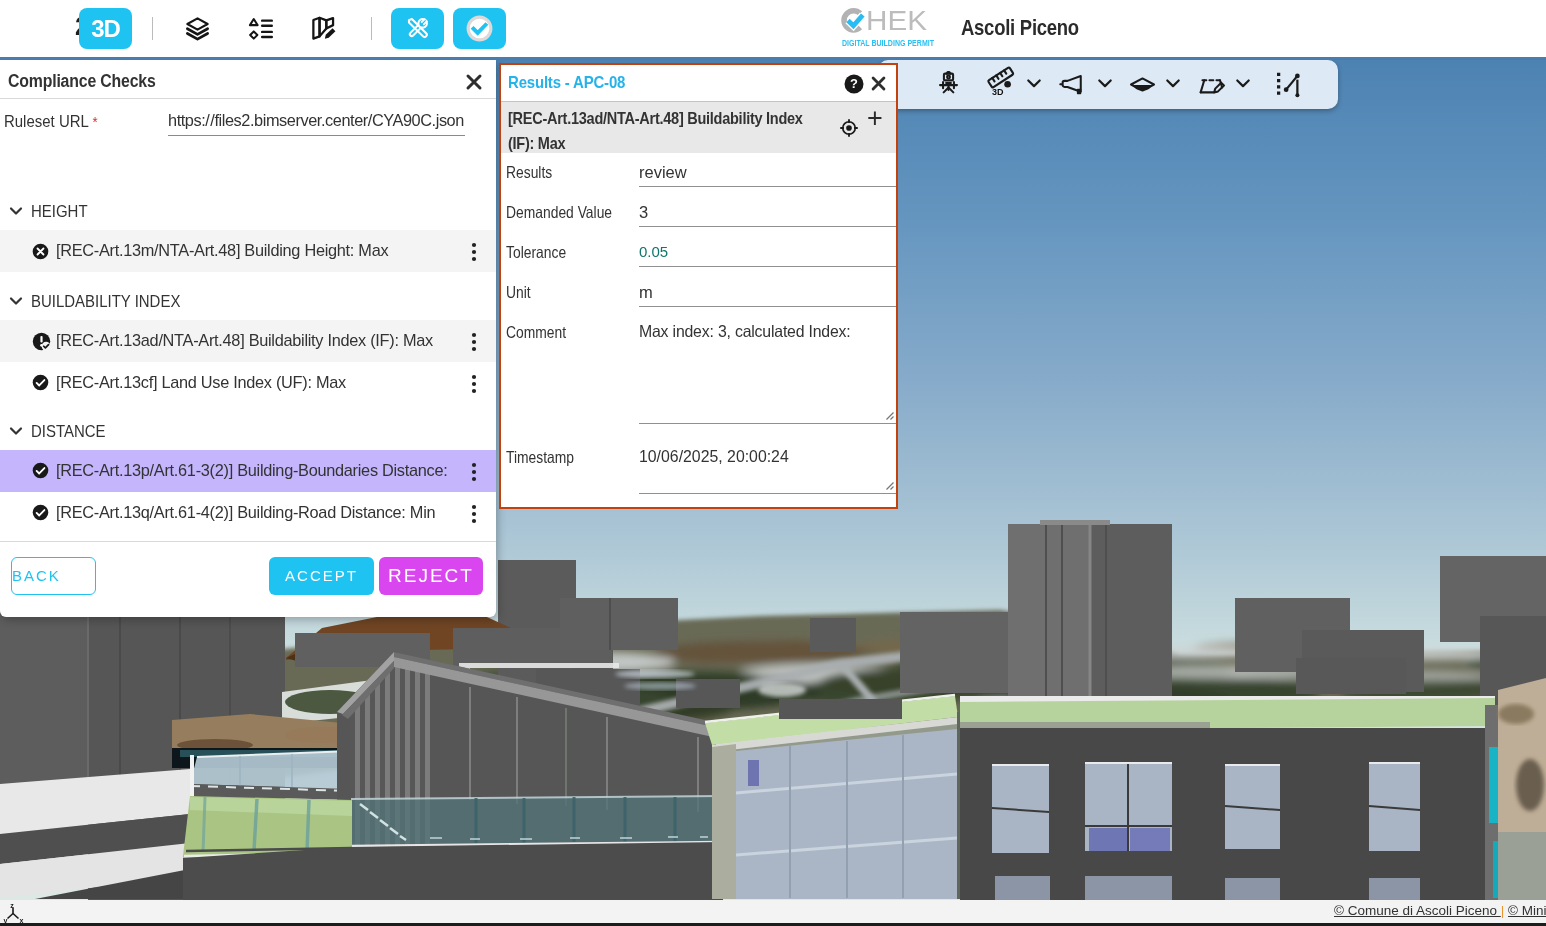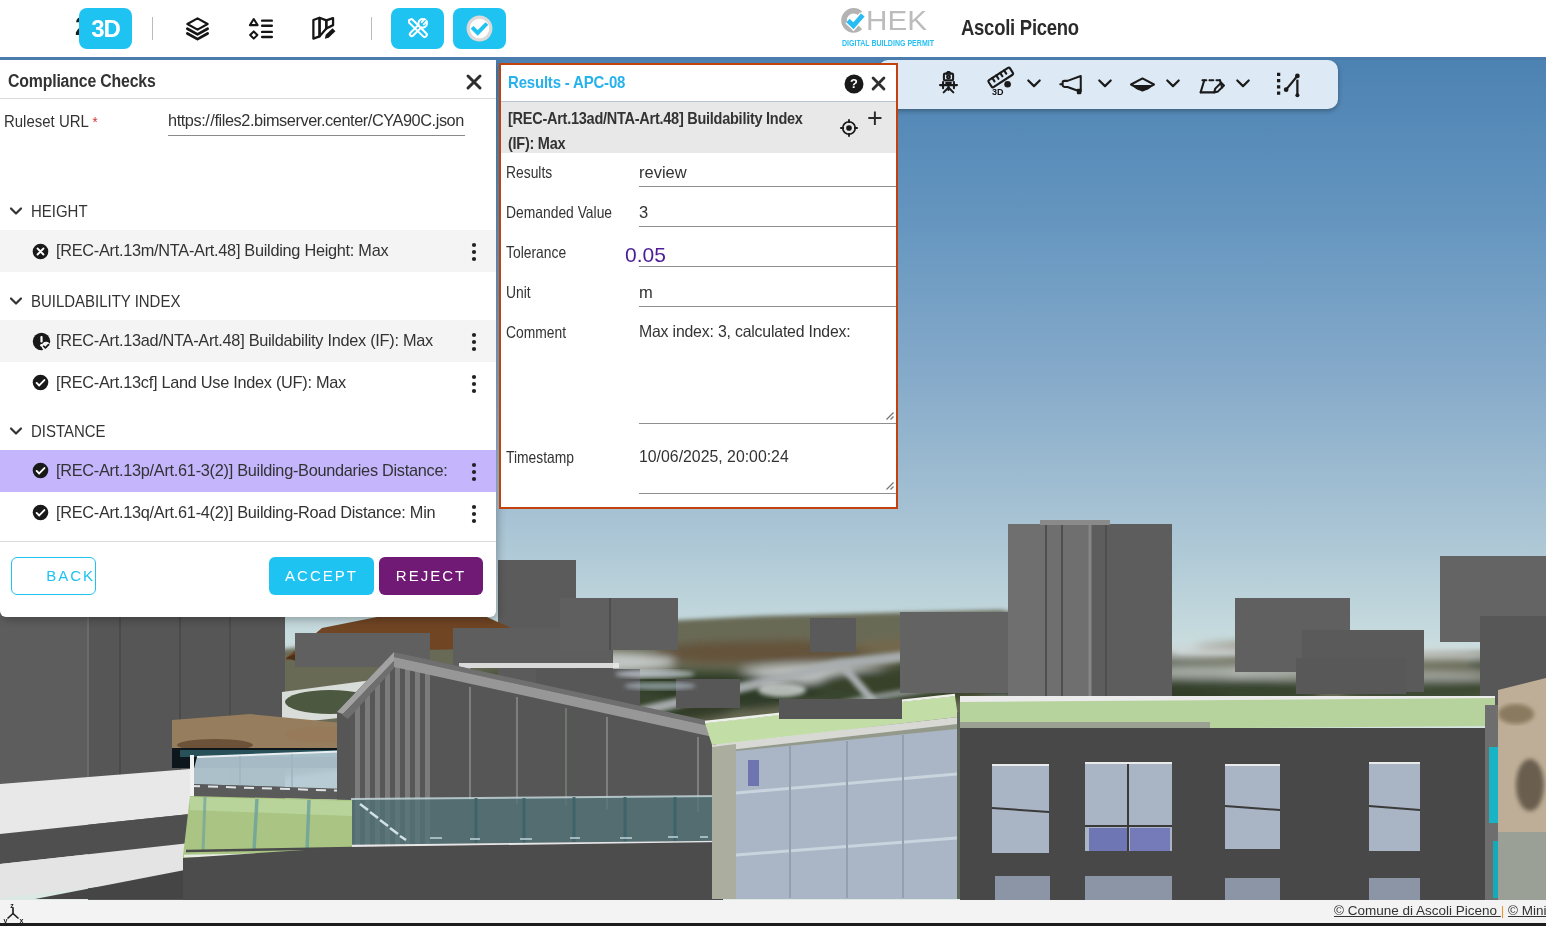--- a/index.html
+++ b/index.html
@@ -420,23 +420,23 @@
           <path d="M6.5 12.5 L10.2 16.2 L17.5 8.5" fill="none" stroke="#fff" stroke-width="2.6" stroke-linecap="round" stroke-linejoin="round"></path>
         </svg>
       <div class="abs sx96" style="left:56px;top:11px;font-size:17px;color:#333;letter-spacing:-0.3px;white-space:nowrap;">[REC-Art.13q/Art.61-4(2)] Building-Road Distance: Min</div>
       <svg class="abs" style="left:471px;top:12px" width="6" height="20" viewBox="0 0 6 20">
           <circle cx="3" cy="3" r="2.1" fill="#222"></circle>
           <circle cx="3" cy="10" r="2.1" fill="#222"></circle>
           <circle cx="3" cy="17" r="2.1" fill="#222"></circle>
         </svg>
     </div>
     <div class="abs" style="left:0;top:481px;width:496px;height:1px;background:#d9d9d9;"></div>
-    <div class="abs" style="left:11px;top:497px;width:85px;height:38px;border:1.5px solid #1fc3f1;border-radius:6px;color:#1fc3f1;font-size:15px;letter-spacing:2px;text-align:right;line-height:36px;">BACK</div>
+    <div class="abs" style="left:11px;top:497px;width:85px;height:38px;border:1.5px solid #1fc3f1;border-radius:6px;color:#1fc3f1;font-size:15px;letter-spacing:2px;text-align:left;line-height:36px;">BACK</div>
     <div class="abs" style="left:269px;top:497px;width:105px;height:38px;background:#1fc3f1;border-radius:6px;color:#fff;font-size:15px;letter-spacing:2px;text-align:center;line-height:38px;">ACCEPT</div>
-    <div class="abs" style="left:379px;top:497px;width:104px;height:38px;background:#701a75;border-radius:6px;color:#fff;font-size:15px;letter-spacing:2px;text-align:center;line-height:38px;">REJECT</div>
+    <div class="abs" style="left:379px;top:497px;width:104px;height:38px;background:#d946ef;border-radius:6px;color:#fff;font-size:19px;letter-spacing:2px;text-align:center;line-height:38px;">REJECT</div>
   </div>
   <div id="rpanel">
     <div class="abs sx" style="left:7px;top:8px;font-size:17px;font-weight:bold;color:#26b2ea;letter-spacing:-0.2px;">Results - APC-08</div>
     <svg class="abs" style="left:343px;top:9px" width="20" height="20" viewBox="0 0 24 24">
         <circle cx="12" cy="12" r="11.4" fill="#191919"></circle>
         <text x="12" y="17.3" text-anchor="middle" font-size="15.5" font-weight="bold" fill="#fff" font-family="Liberation Sans">?</text>
       </svg>
     <svg class="abs" style="left:370px;top:11px" width="15" height="15" viewBox="0 0 18 18" stroke="#2e2e2e" stroke-width="3.4" stroke-linecap="round">
         <path d="M2.5 2.5 L15.5 15.5 M15.5 2.5 L2.5 15.5"></path>
       </svg>
@@ -449,21 +449,21 @@
         </svg>
       <div class="abs" style="left:366px;top:1px;font-size:27px;font-weight:400;color:#2a2a2a;">+</div>
     </div>
     <div class="abs sx84" style="left:5px;top:98px;font-size:16.5px;color:#333;">Results</div>
     <div class="abs" style="left:138px;top:98px;font-size:16.5px;color:#333;">review</div>
     <div class="abs" style="left:138px;top:121px;width:257px;height:1px;background:#909090;"></div>
     <div class="abs sx84" style="left:5px;top:138px;font-size:16.5px;color:#333;">Demanded Value</div>
     <div class="abs" style="left:138px;top:138px;font-size:16.5px;color:#333;">3</div>
     <div class="abs" style="left:138px;top:161px;width:257px;height:1px;background:#909090;"></div>
     <div class="abs sx84" style="left:5px;top:178px;font-size:16.5px;color:#333;">Tolerance</div>
-    <div class="abs" style="left:124px;top:178px;font-size:21px;color:#4c1d95;">0.05</div>
+    <div class="abs" style="left:138px;top:178px;font-size:15px;color:#0f766e;">0.05</div>
     <div class="abs" style="left:138px;top:201px;width:257px;height:1px;background:#909090;"></div>
     <div class="abs sx84" style="left:5px;top:218px;font-size:16.5px;color:#333;">Unit</div>
     <div class="abs" style="left:138px;top:218px;font-size:16.5px;color:#333;">m</div>
     <div class="abs" style="left:138px;top:241px;width:257px;height:1px;background:#909090;"></div>
     <div class="abs sx84" style="left:5px;top:258px;font-size:16.5px;color:#333;">Comment</div>
     <div class="abs sx96" style="left:138px;top:257px;font-size:16.5px;color:#333;letter-spacing:-0.2px;white-space:nowrap;">Max index: 3, calculated Index:</div>
     <div class="abs" style="left:138px;top:358px;width:257px;height:1px;background:#909090;"></div>
     <svg class="abs" style="left:382px;top:344px" width="11" height="11" viewBox="0 0 11 11">
         <path d="M10 1 L10 10 L1 10" fill="none"></path>
         <path d="M10.5 3.5 L3.5 10.5 M10.5 7.5 L7.5 10.5" stroke="#777" stroke-width="1.3"></path>

